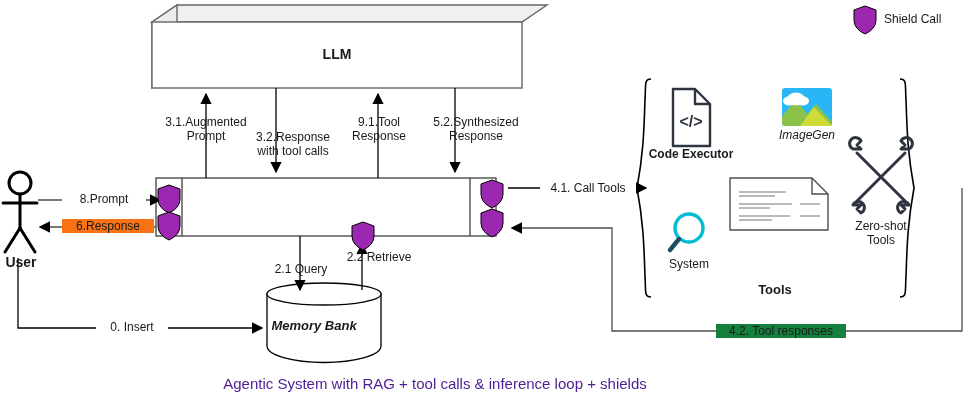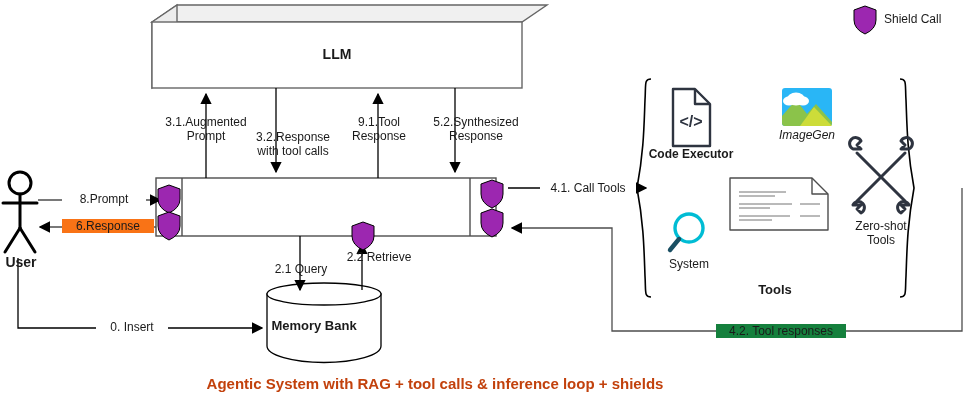--- a/index.html
+++ b/index.html
@@ -164,21 +164,21 @@
       <line x1="679" y1="239" x2="670" y2="250" stroke="#1a4f63" stroke-width="4.4"></line>
     </g>
 
   </svg>
 
   <div class="txt-node lbl bold abs" style="left:152px;top:47px;width:370px;font-size:14px;">LLM</div>
 
 
   <div class="txt-node lbl bold abs" style="left:0px;top:255px;width:42px;font-size:14px;">User</div>
 
-  <div class="txt-node lbl bold abs" style="left:267px;top:319px;width:94px;font-size:13px;">Memory Bank</div>
+  <div class="txt-node lbl bold abs" style="left:267px;top:319px;width:94px;font-size:13px;font-style:italic;">Memory Bank</div>
 
   <div class="txt-node lbl bold abs" style="left:715px;top:283px;width:120px;font-size:13px;">Tools</div>
 
   <div class="txt-node lbl abs" style="left:645px;top:147px;width:92px;font-weight:bold;">Code Executor</div>
   <div class="txt-node lbl abs" style="left:772px;top:128px;width:70px;font-style:italic;">ImageGen</div>
   <div class="txt-node lbl abs" style="left:841px;top:201px;width:80px;margin-top:18px;">Zero-shot
 Tools</div>
   <div class="txt-node lbl abs" style="left:659px;top:257px;width:60px;">System</div>
 
   <div class="txt-node lbl abs" style="left:140px;top:115px;width:132px;">3.1.Augmented
@@ -197,15 +197,15 @@
   <div class="txt-node lbl abs" style="left:336px;top:250px;width:86px;">2.2 Retrieve</div>
 
   <div class="txt-node lbl abs" style="left:96px;top:320px;width:72px;background:#fff;">0. Insert</div>
 
   <div class="txt-node lbl abs" style="left:540px;top:181px;width:96px;background:#fff;">4.1. Call Tools</div>
 
   <div class="txt-node lbl abs" style="left:716px;top:324px;width:130px;background:#15803d;">4.2. Tool responses</div>
 
   <div class="txt-node lbl abs" style="left:884px;top:12px;width:90px;text-align:left;">Shield Call</div>
 
-  <div class="txt-node abs" style="left:0px;top:375px;width:870px;font-size:15px;color:#c2410c;font-weight:bold;">Agentic System with RAG + tool calls &amp; inference loop + shields</div>
+  <div class="txt-node abs" style="left:0px;top:375px;width:870px;font-size:15px;color:#4c1d95;">Agentic System with RAG + tool calls &amp; inference loop + shields</div>
 
 </div>
 
 </body></html>

